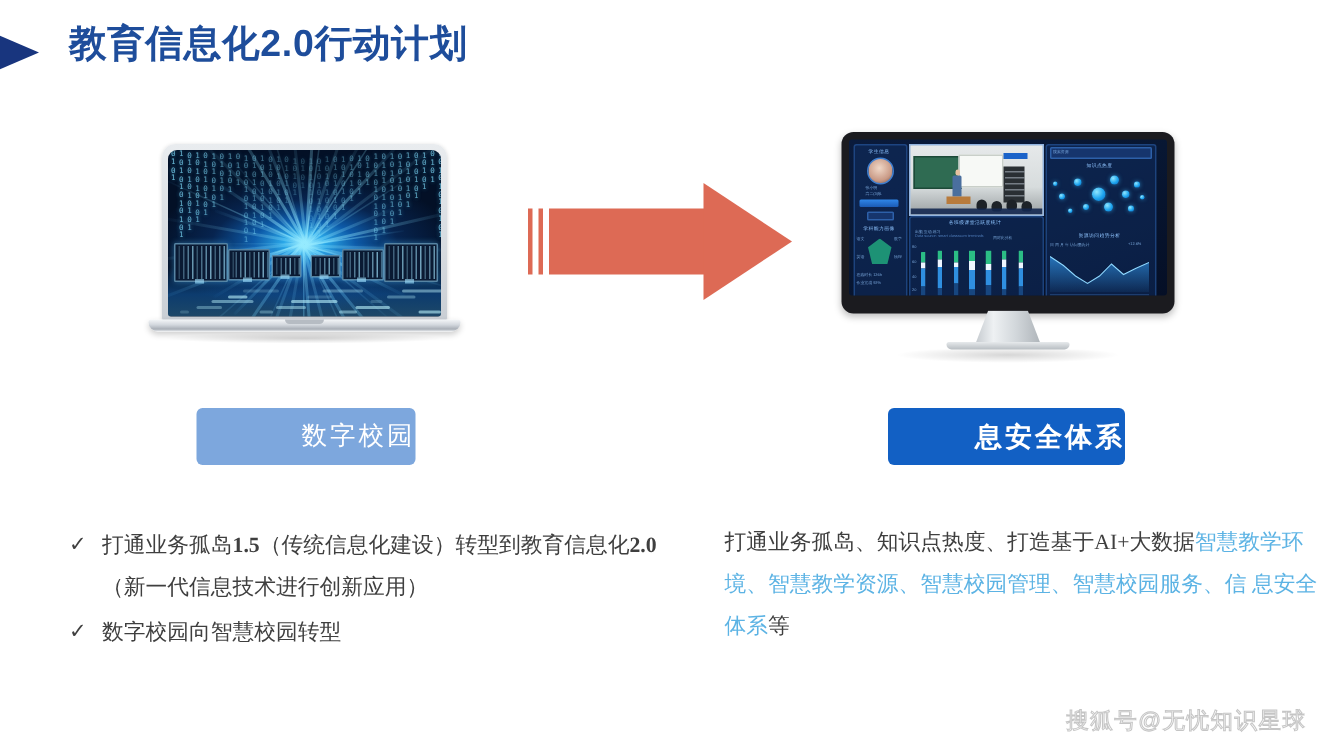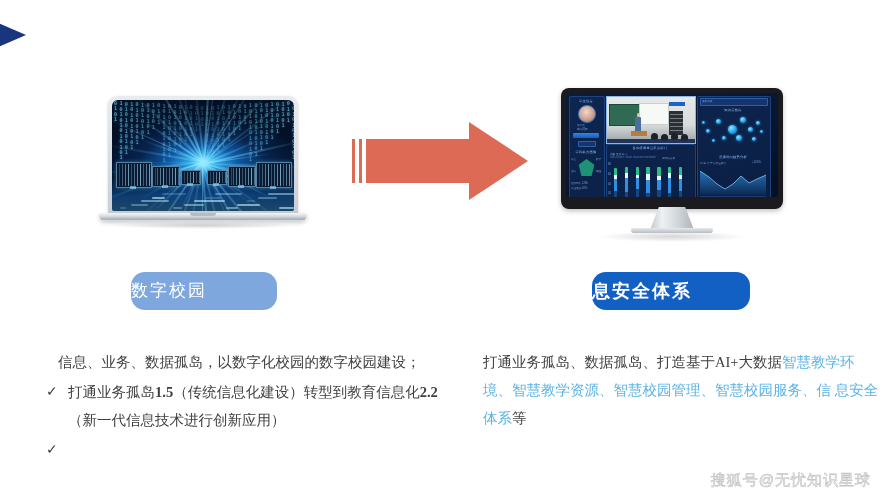--- a/index.html
+++ b/index.html
@@ -343,22 +343,22 @@
     transform: translateX(-50%);
     top: 145px;
     width: 150px;
     height: 9px;
     background: radial-gradient(ellipse at 50% 40%, rgba(0,0,0,0.16), rgba(0,0,0,0) 70%);
   }
 
   
   .pill {
     position: absolute;
-    border-radius: 14px;
-    text-align: left;
+    border-radius: 4px;
+    text-align: right;
     color: #ffffff;
     font-family: "Liberation Sans", "DejaVu Sans", sans-serif;
     box-sizing: border-box;
   }
   .pill-left {
     left: 131px;
     top: 272px;
     width: 146px;
     height: 38px;
     line-height: 38px;
@@ -428,20 +428,21 @@
     font-family: "Liberation Sans", "DejaVu Sans", sans-serif;
     letter-spacing: 1px;
     white-space: nowrap;
   }
 </style>
 </head>
 <body>
 
 <div class="title-bar">
   <div class="title-arrow"></div>
+  <div class="title-text">教育信息化2.0行动计划</div>
 </div>
 
 <div class="laptop">
   <div class="laptop-lid">
     <div class="laptop-screen">
       <div class="digits" id="digit-field">
           <div class="dcol" style="left: 1px; top: 1px; opacity: 0.92;">0
 1
 0
 1
@@ -1017,27 +1018,27 @@
   </div>
   <div class="mon-stand"></div>
   <div class="mon-foot"></div>
   <div class="mon-shadow"></div>
 </div>
 
 <div class="pill pill-left">数字校园</div>
 <div class="pill pill-right">息安全体系</div>
 
 <div class="body-left">
-  <div class="lead-line">信息、业务、数据孤岛，以数字化校园的数字校园建设；</div>
   <div class="bullet">
     <span class="tick">✓</span>
-    <span>打通业务孤岛</span><b>1.5</b><span>（传统信息化建设）转型到教育信息化</span><b>2.2</b><span>（新一代信息技术进行创新应用）</span>
+    <span>打通业务孤岛</span><b>1.5</b><span>（传统信息化建设）转型到教育信息化</span><b>2.0</b><span>（新一代信息技术进行创新应用）</span>
   </div>
   <div class="bullet">
     <span class="tick">✓</span>
+    <span>数字校园向智慧校园转型</span>
   </div>
 </div>
 
 <div class="body-right">
-  <span>打通业务孤岛、数据孤岛、打造基于AI+大数据</span><span class="hl">智慧教学环境、智慧教学资源、智慧校园管理、智慧校园服务、信 息安全体系</span><span>等</span>
+  <span>打通业务孤岛、知识点热度、打造基于AI+大数据</span><span class="hl">智慧教学环境、智慧教学资源、智慧校园管理、智慧校园服务、信 息安全体系</span><span>等</span>
 </div>
 
 <div class="watermark">搜狐号@无忧知识星球</div>
 
 </body></html>

